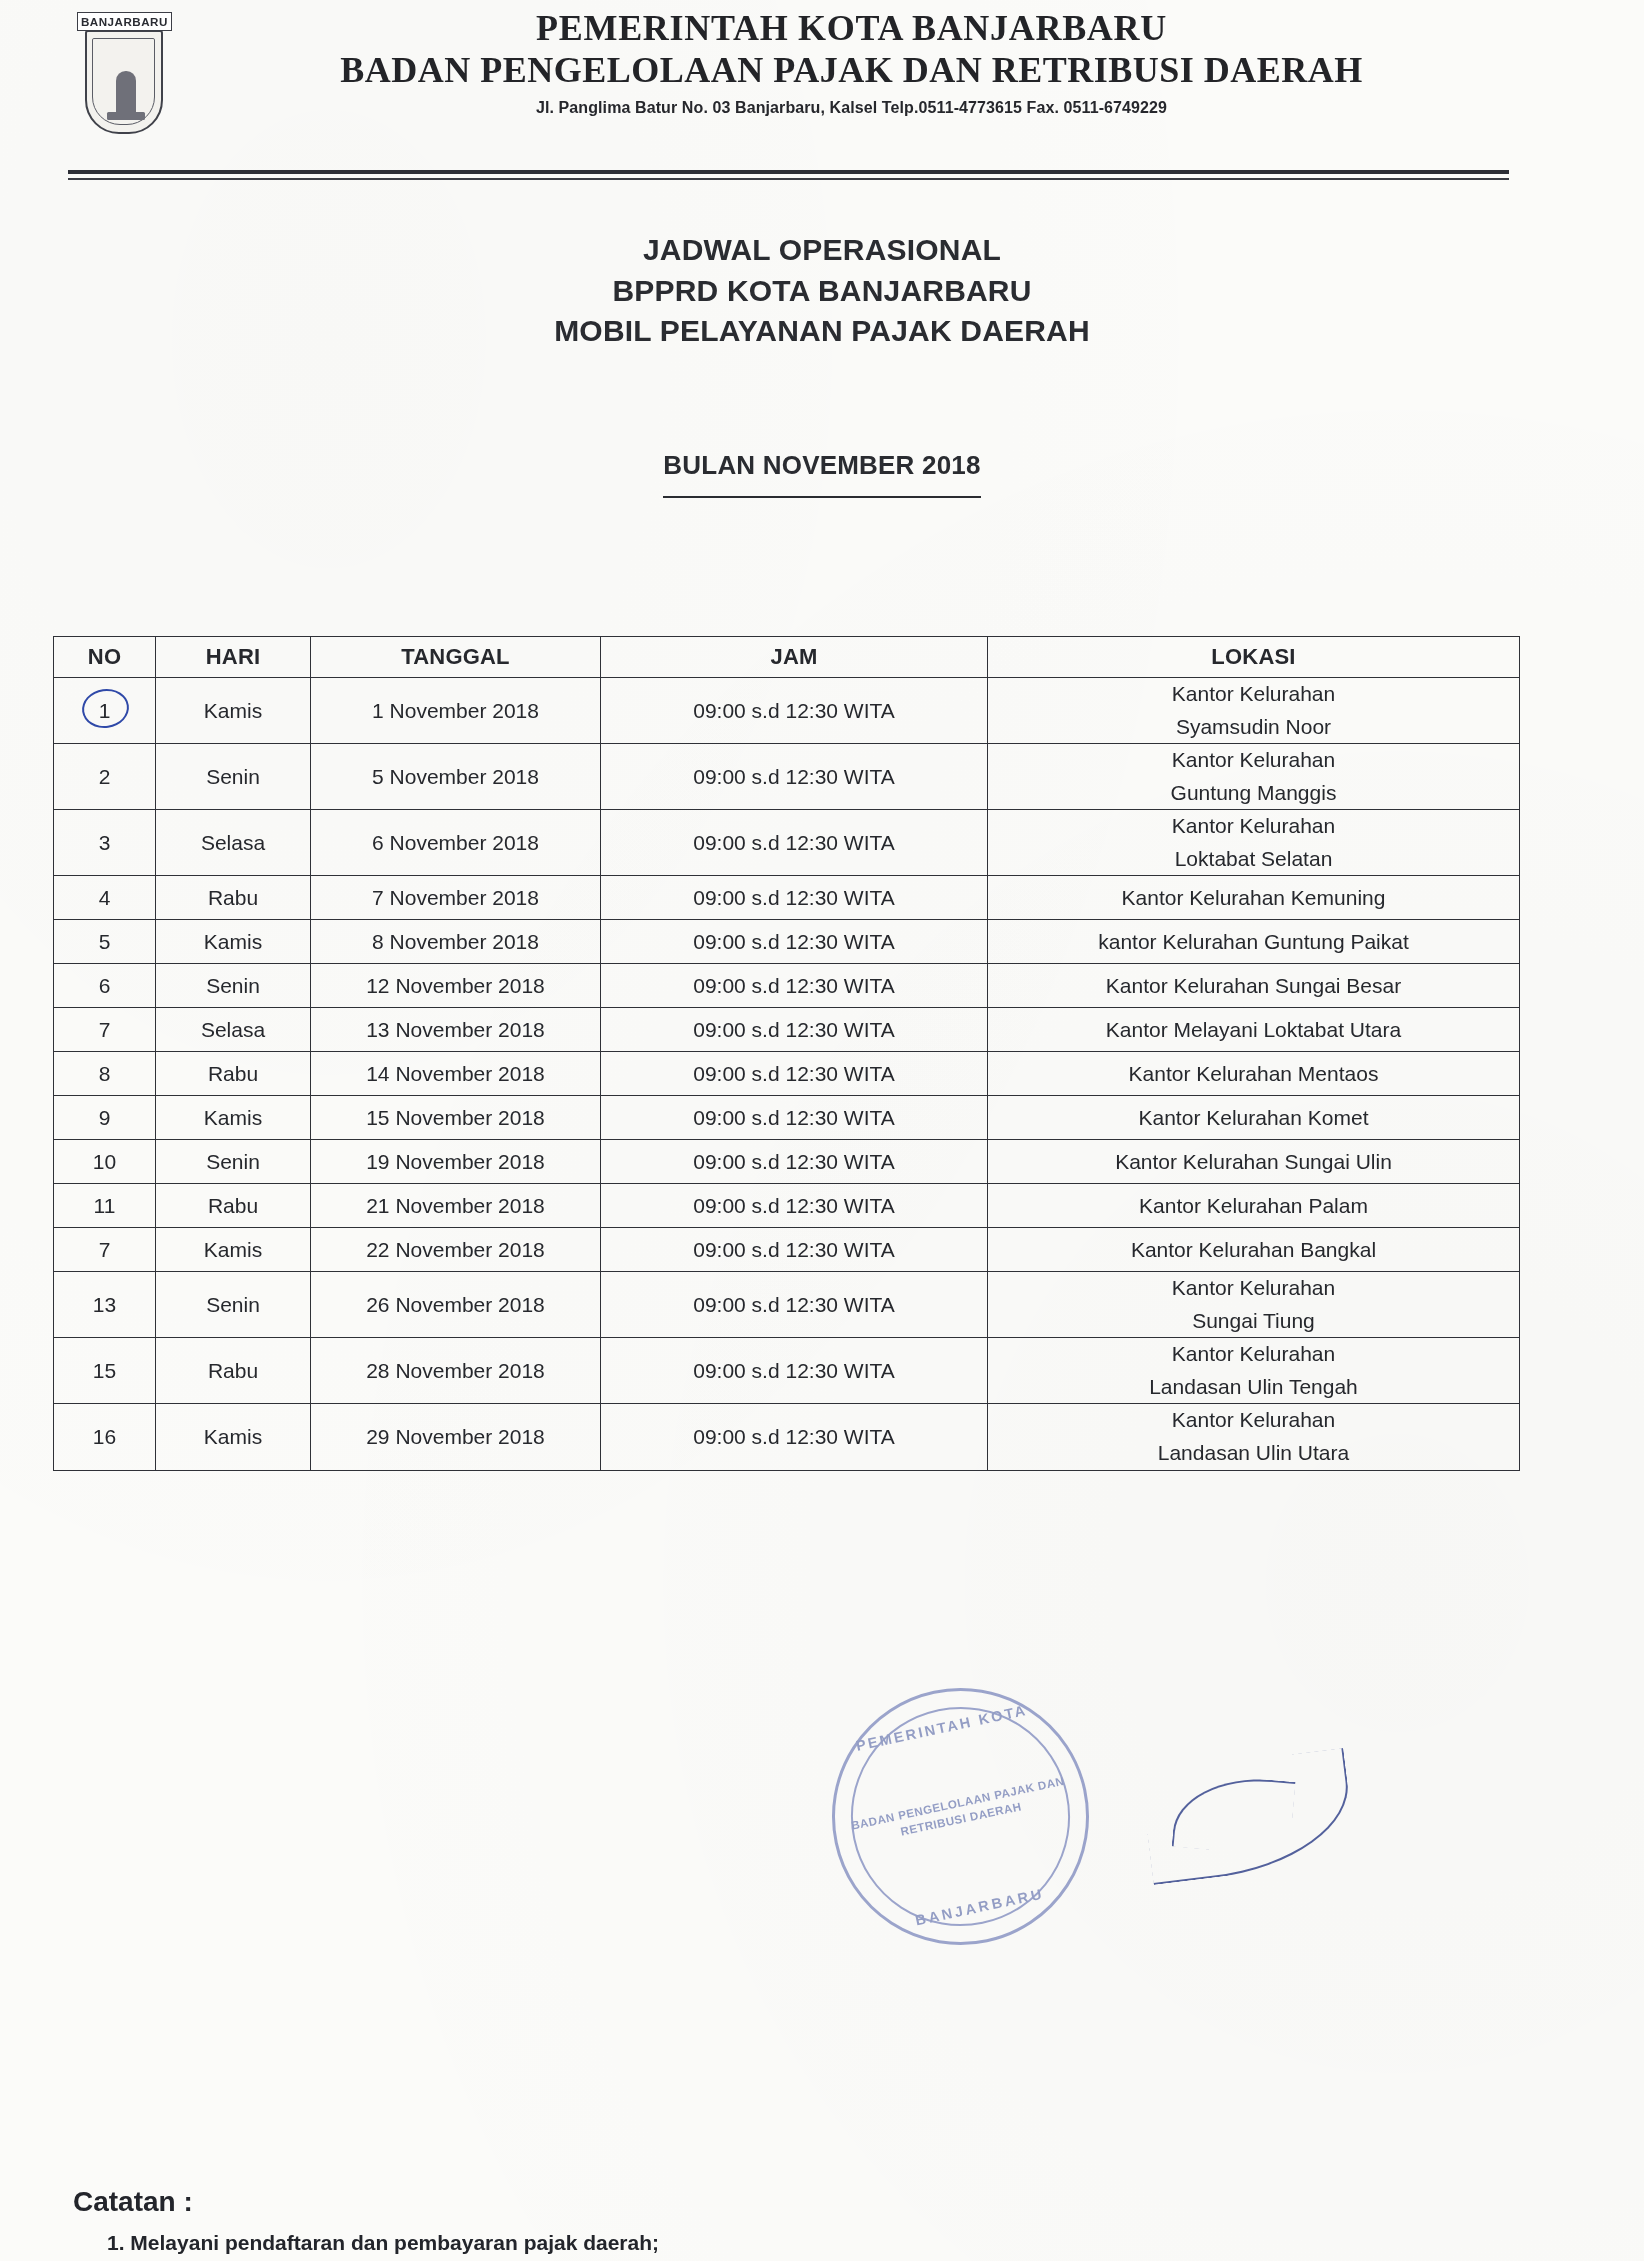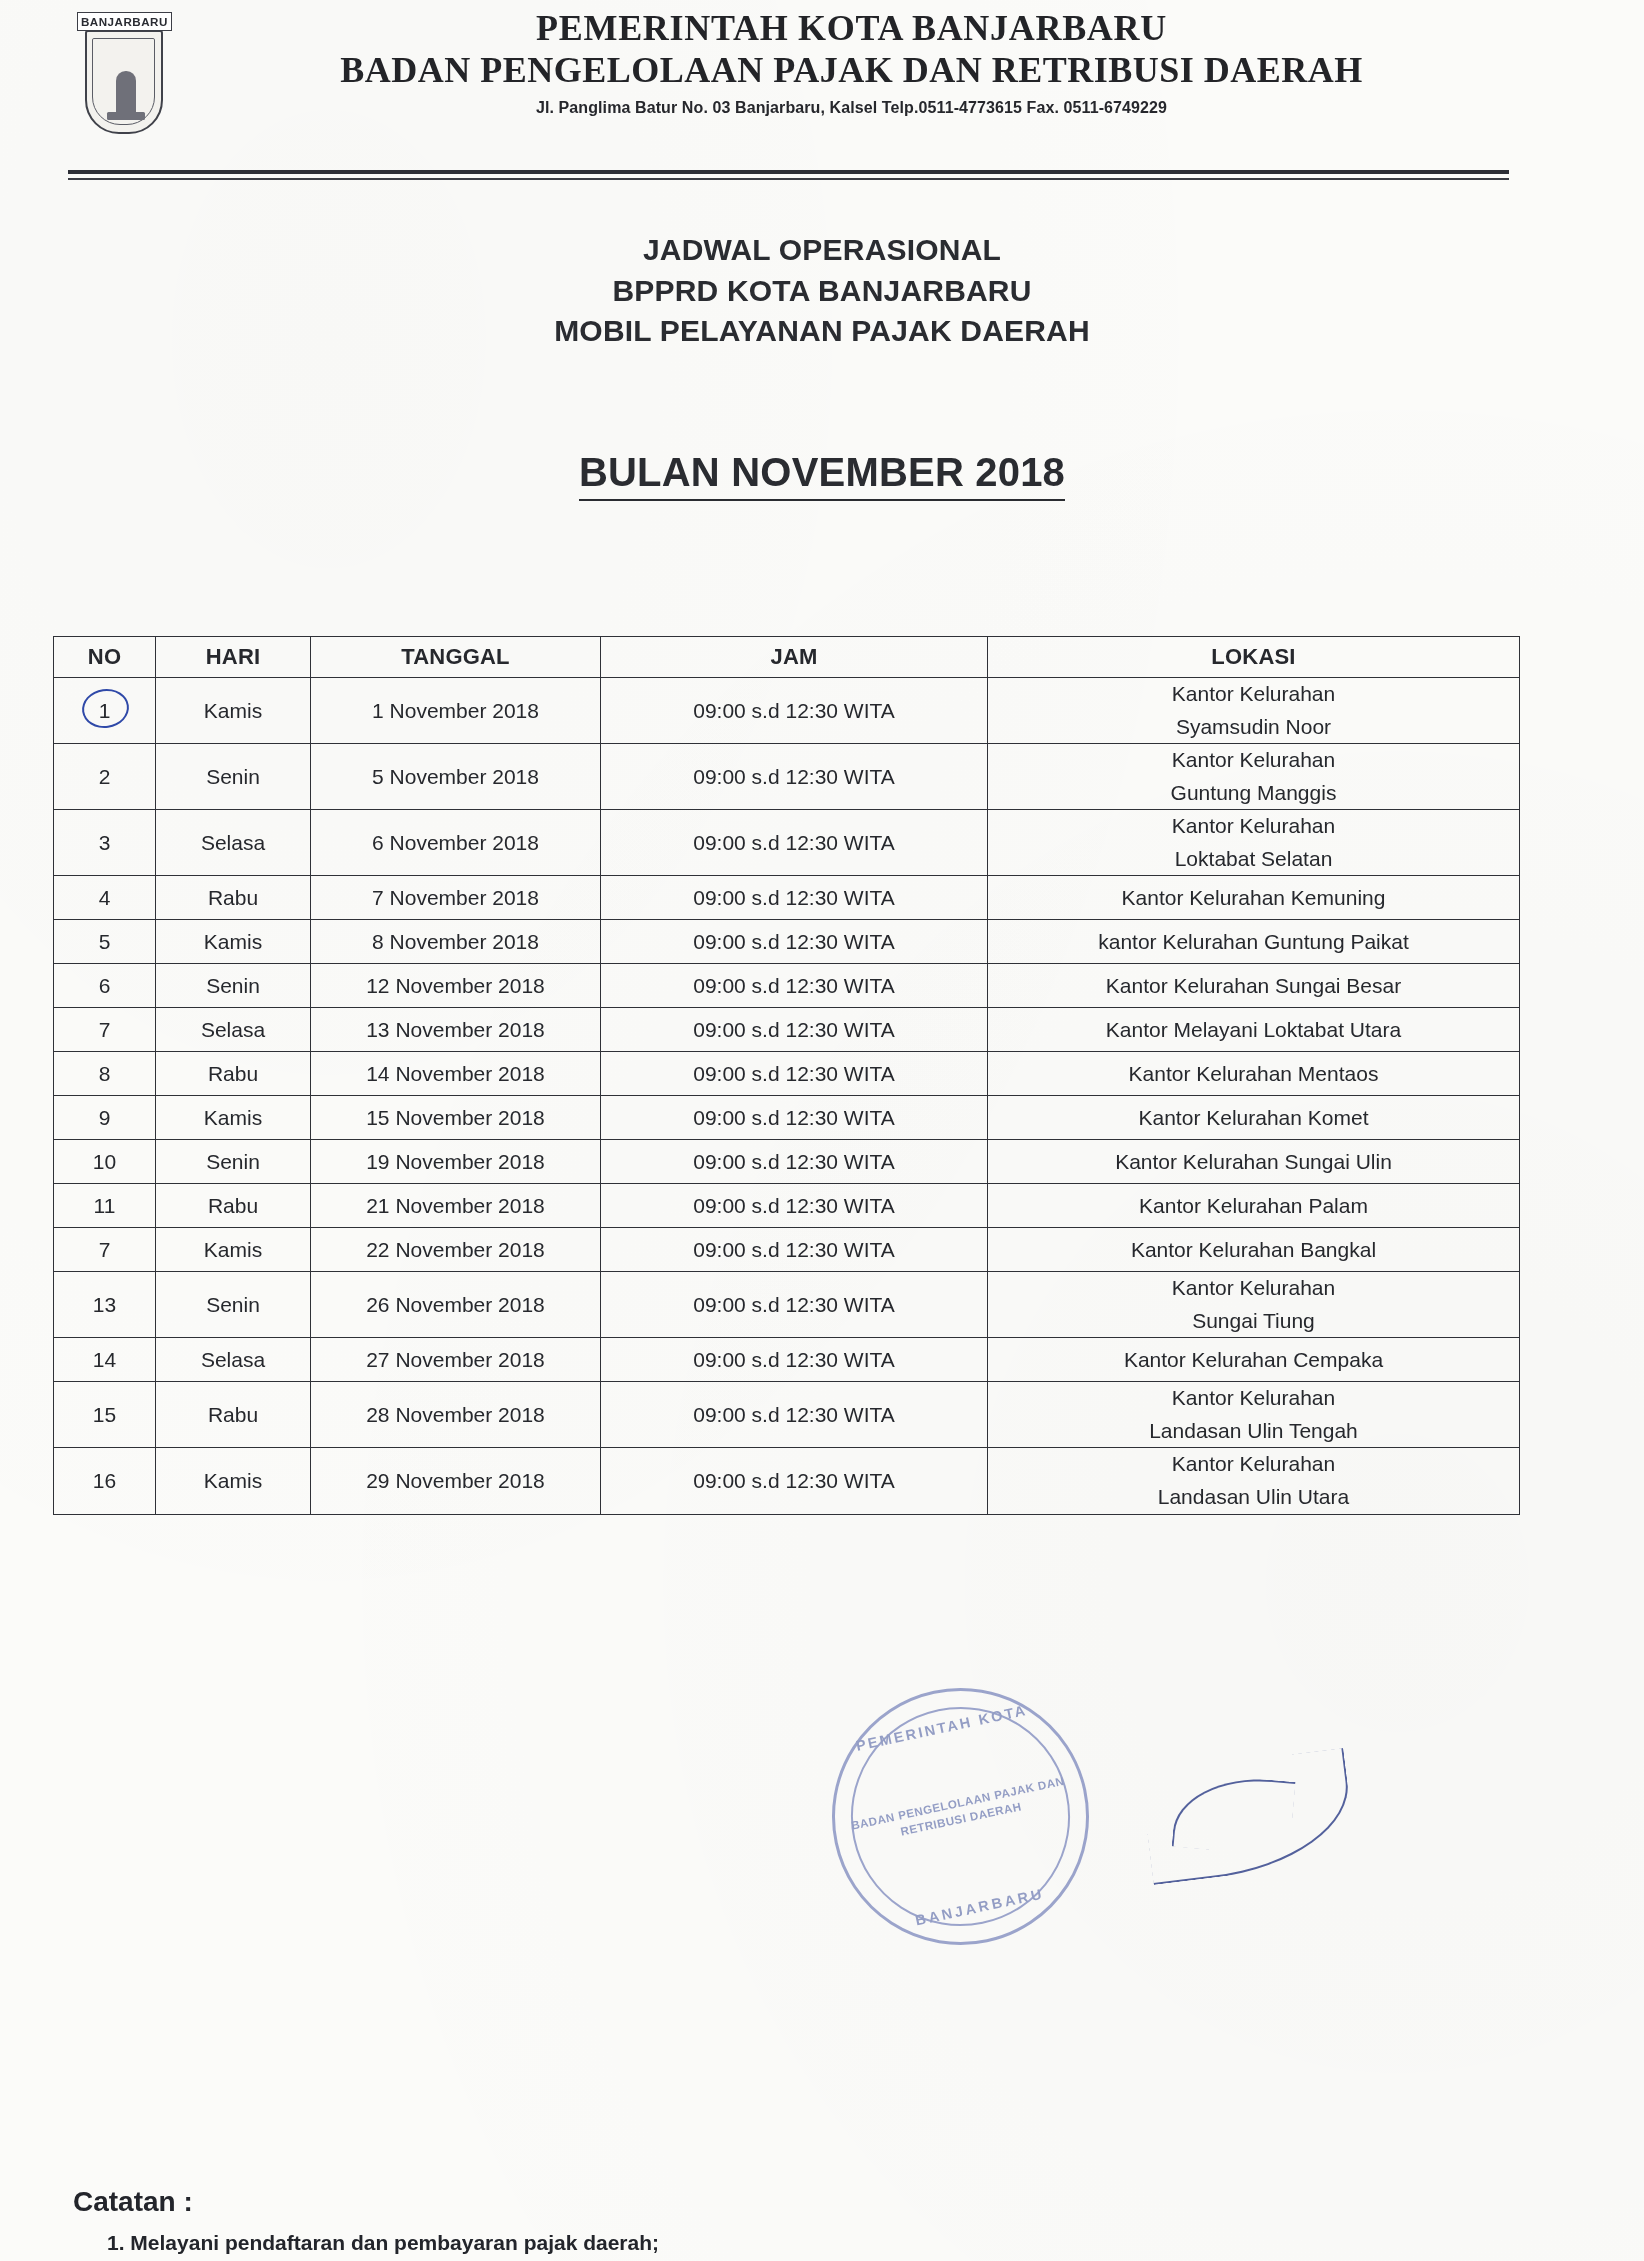--- a/index.html
+++ b/index.html
@@ -161,25 +161,25 @@
     letter-spacing: 0.2px;
   }
   .doc-month {
     position: absolute;
     left: 0;
     top: 450px;
     width: 1644px;
     text-align: center;
   }
   .doc-month span {
-    font-size: 40px;
+    font-size: 26px;
     font-weight: bold;
     color: #2a2c31;
     border-bottom: 2.9px solid #2a2c31;
-    padding-bottom: 5px;
+    padding-bottom: 16px;
     letter-spacing: 0.2px;
   }
 
   
   .sched-wrap {
     position: absolute;
     left: 53px;
     top: 636px;
     width: 1465px;
   }
@@ -476,27 +476,20 @@
           <td>13</td>
           <td>Senin</td>
           <td>26 November 2018</td>
           <td>09:00 s.d 12:30 WITA</td>
           <td class="two-line">
             <div>Kantor Kelurahan</div>
             <div>Sungai Tiung</div>
           </td>
         </tr>
         <tr>
-          <td>14</td>
-          <td>Selasa</td>
-          <td>27 November 2018</td>
-          <td>09:00 s.d 12:30 WITA</td>
-          <td>Kantor Kelurahan Cempaka</td>
-        </tr>
-        <tr>
           <td>15</td>
           <td>Rabu</td>
           <td>28 November 2018</td>
           <td>09:00 s.d 12:30 WITA</td>
           <td class="two-line">
             <div>Kantor Kelurahan</div>
             <div>Landasan Ulin Tengah</div>
           </td>
         </tr>
         <tr>

